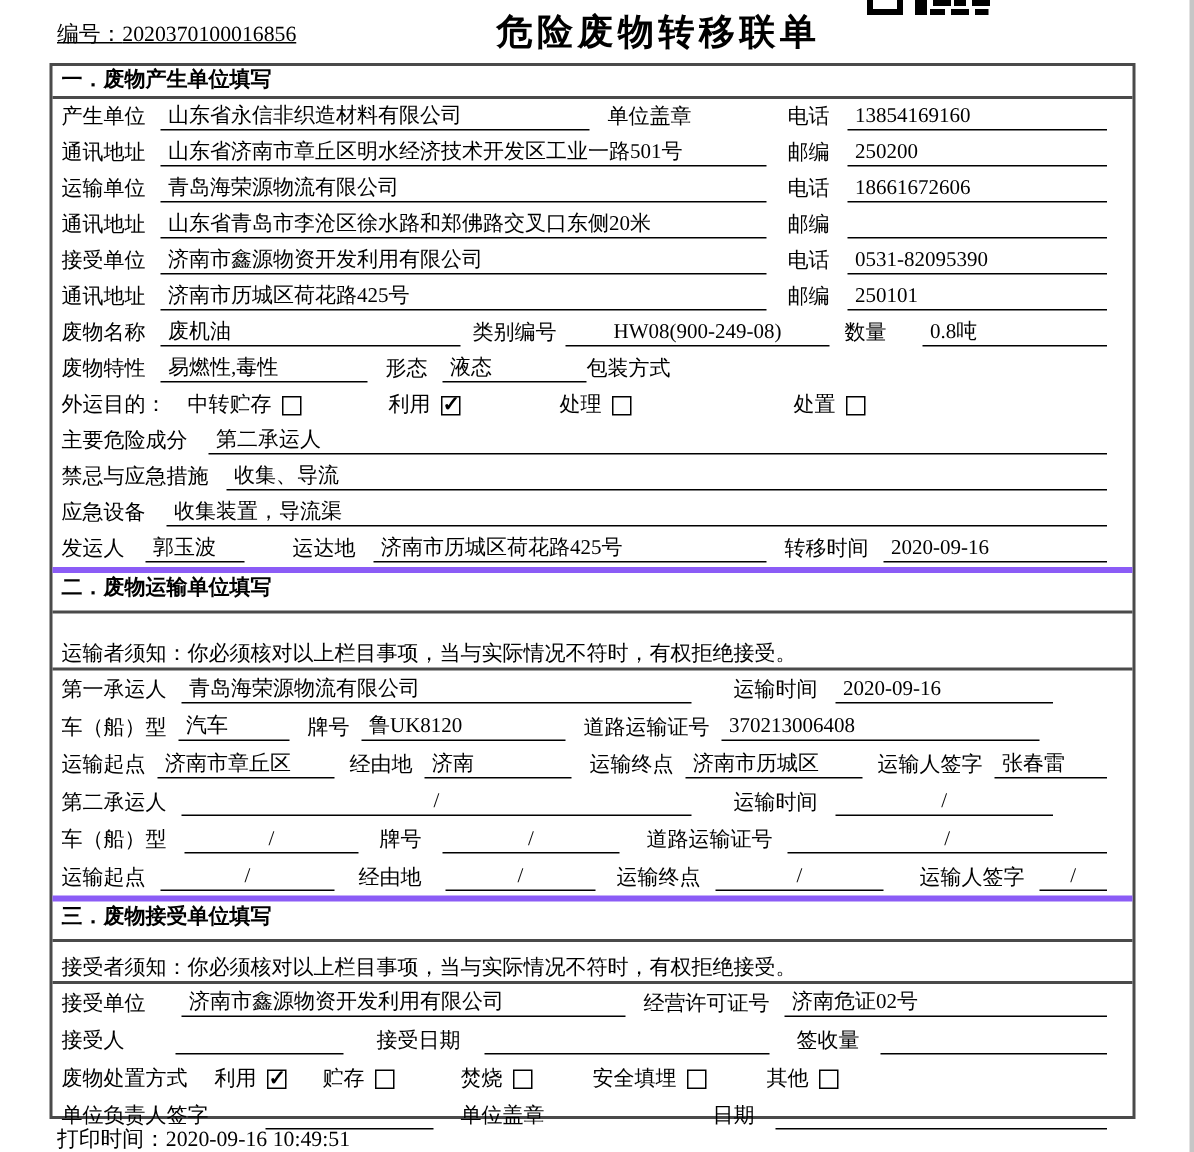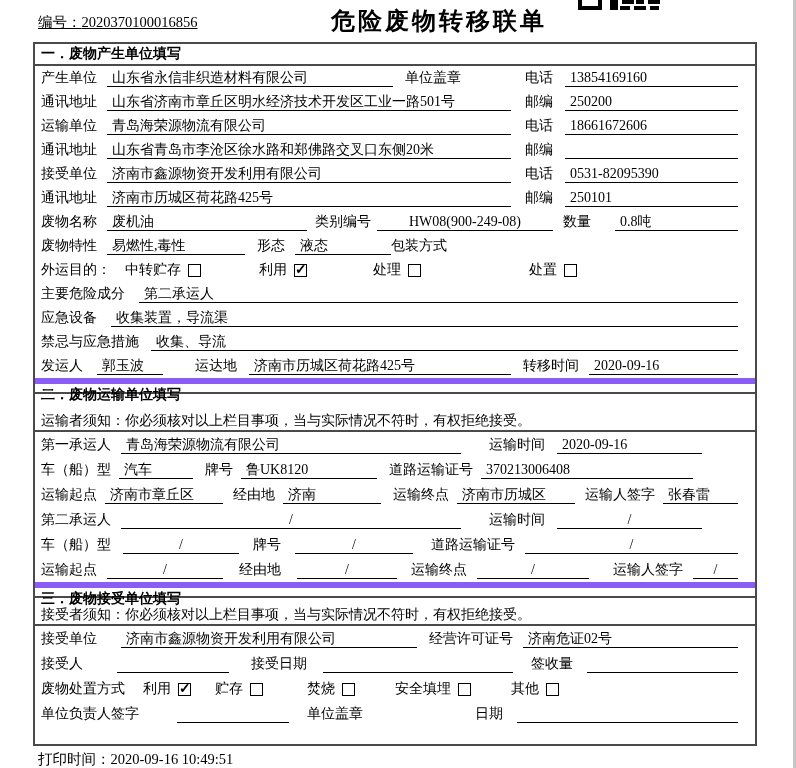--- a/index.html
+++ b/index.html
@@ -14,21 +14,21 @@
   .edge-line{position:absolute;right:0;top:0;width:3px;height:768px;background:#c6c6c6;}
   
   .form-box{
     position:absolute;left:33px;top:42px;width:724px;height:704px;
     border:2px solid #4a4a4a;box-sizing:border-box;background:#fff;
   }
   .sec-header{
     font-weight:bold;font-size:14px;height:22px;line-height:20px;
     padding-left:6px;border-bottom:2px solid #4a4a4a;box-sizing:border-box;
   }
-  .sec-header.mid{border-top:6px solid #8b5cf6;height:16px;line-height:21px;}
+  .sec-header.mid{border-top:4px solid #8b5cf6;height:31px;line-height:21px;}
   .notice-row{
     display:flex;align-items:flex-end;border-bottom:2px solid #4a4a4a;
     box-sizing:border-box;padding:0 6px;height:38px;
   }
   .notice-row.short{height:28px;}
   .row{
     display:flex;align-items:flex-end;height:24px;box-sizing:border-box;
     padding:0 17px 3px 6px;font-size:14px;
   }
   .row.h25{height:25px;}
@@ -166,27 +166,27 @@
       <span class="cb"></span>
     </span>
   </div>
 
   <div class="row">
     <span class="lbl">主要危险成分</span>
     <span class="uv fill" style="margin-left:14px">第二承运人</span>
   </div>
 
   <div class="row">
+    <span class="lbl">禁忌与应急措施</span>
+    <span class="uv fill" style="margin-left:12px">收集、导流</span>
+  </div>
+
+  <div class="row">
     <span class="lbl">应急设备</span>
     <span class="uv fill" style="margin-left:14px">收集装置，导流渠</span>
-  </div>
-
-  <div class="row">
-    <span class="lbl">禁忌与应急措施</span>
-    <span class="uv fill" style="margin-left:12px">收集、导流</span>
   </div>
 
   <div class="row">
     <span class="lbl">发运人</span>
     <span class="uv" style="width:66px;margin-left:14px">郭玉波</span>
     <span class="lbl" style="margin-left:32px">运达地</span>
     <span class="uv" style="width:262px;margin-left:12px">济南市历城区荷花路425号</span>
     <span class="lbl" style="margin-left:12px">转移时间</span>
     <span class="uv fill" style="margin-left:10px">2020-09-16</span>
   </div>

